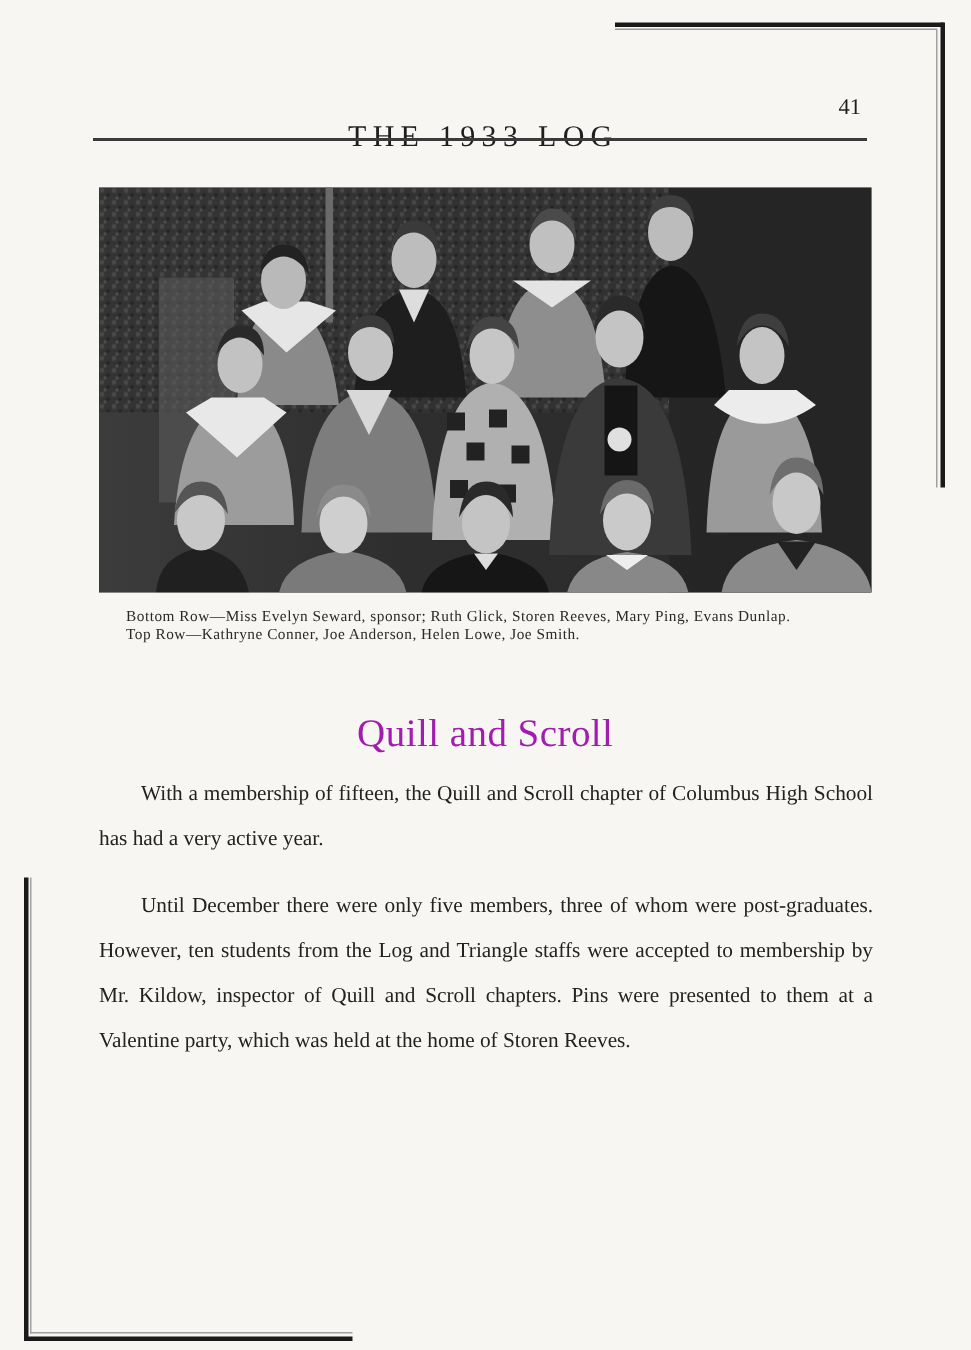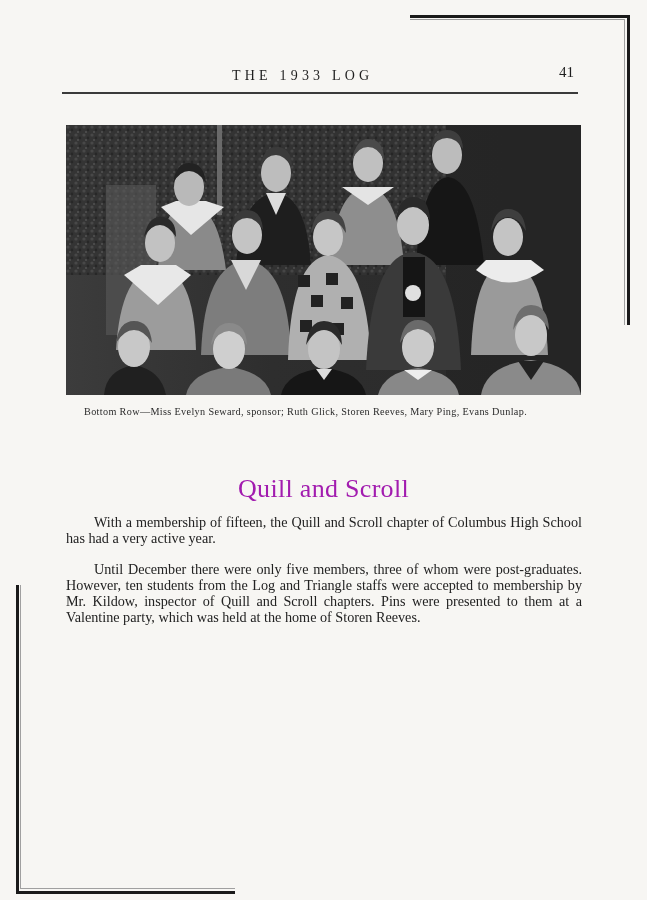--- a/index.html
+++ b/index.html
@@ -12,33 +12,33 @@
   .bracket-tr-h { position:absolute; left:410px; top:15px; width:219px; height:3px; background:#1a1a1a; }
   .bracket-tr-h2 { position:absolute; left:410px; top:19px; width:214px; height:1px; background:#9a9a9a; }
   .bracket-tr-v { position:absolute; left:627px; top:15px; width:3px; height:310px; background:#1a1a1a; }
   .bracket-tr-v2 { position:absolute; left:624px; top:19px; width:1px; height:306px; background:#a0a0a0; }
   .bracket-bl-v { position:absolute; left:16px; top:585px; width:3px; height:308px; background:#1a1a1a; }
   .bracket-bl-v2 { position:absolute; left:20px; top:585px; width:1px; height:304px; background:#a0a0a0; }
   .bracket-bl-h { position:absolute; left:16px; top:891px; width:219px; height:3px; background:#1a1a1a; }
   .bracket-bl-h2 { position:absolute; left:20px; top:888px; width:215px; height:1px; background:#a0a0a0; }
 
   .running-head { position:absolute; left:62px; top:64px; width:516px; height:28px; }
-  .running-title { position:absolute; left:170px; top:4px; font-size:14px; letter-spacing:4.2px; color:#1e1e1e; }
+  .running-title { position:absolute; left:170px; top:16px; font-size:20px; letter-spacing:4.2px; color:#1e1e1e; }
   .page-number { position:absolute; right:4px; top:0; font-size:15px; color:#1e1e1e; }
   .head-rule { position:absolute; left:62px; top:92px; width:516px; height:2px; background:#3a3a3a; }
 
   .photo { position:absolute; left:66px; top:125px; width:515px; height:270px; background:#2a2a2a; overflow:hidden; }
   .photo svg { display:block; }
 
   .caption { position:absolute; left:84px; top:406px; width:510px; font-size:10.2px; line-height:12.4px; color:#2a2a2a; letter-spacing:0.35px; }
   .caption .row-label { }
 
   .article-title { position:absolute; left:0; width:647px; top:474px; text-align:center; font-size:26px; color:#a21caf; letter-spacing:0.3px; }
 
-  .body-text { position:absolute; left:66px; top:514px; width:516px; font-size:14.2px; line-height:16px; color:#222; text-align:justify; }
+  .body-text { position:absolute; left:66px; top:514px; width:516px; font-size:14.2px; line-height:30px; color:#222; text-align:justify; }
   .body-text p { margin:0 0 15px 0; text-indent:28px; }
 </style>
 </head>
 <body>
 
 <div>
   <div class="bracket-tr-h"></div>
   <div class="bracket-tr-h2"></div>
   <div class="bracket-tr-v"></div>
   <div class="bracket-tr-v2"></div>
@@ -166,20 +166,23 @@
       <ellipse cx="465" cy="210" rx="16" ry="21" fill="#c8c8c8"></ellipse>
       <path d="M447 205 Q450 180 465 180 Q482 180 483 205 Q475 190 465 190 Q455 190 447 205 Z" fill="#6e6e6e"></path>
     </g>
   </svg>
 </div>
 
 <div class="caption">
   <div>
     <span class="row-label">Bottom Row</span><span>—</span><span>Miss Evelyn Seward, sponsor; Ruth Glick, Storen Reeves, Mary Ping, Evans Dunlap.</span>
   </div>
+  <div>
+    <span class="row-label">Top Row</span><span>—</span><span>Kathryne Conner, Joe Anderson, Helen Lowe, Joe Smith.</span>
+  </div>
 </div>
 
 <h1 class="article-title" style="margin:0;font-weight:normal;">Quill and Scroll</h1>
 
 <div class="body-text">
   <p>With a membership of fifteen, the Quill and Scroll chapter of Columbus High School has had a very active year.</p>
   <p>Until December there were only five members, three of whom were post-graduates.  However, ten students from the Log and Triangle staffs were accepted to membership by Mr. Kildow, inspector of Quill and Scroll chapters.  Pins were presented to them at a Valentine party, which was held at the home of Storen Reeves.</p>
 </div>
 
 </body></html>

